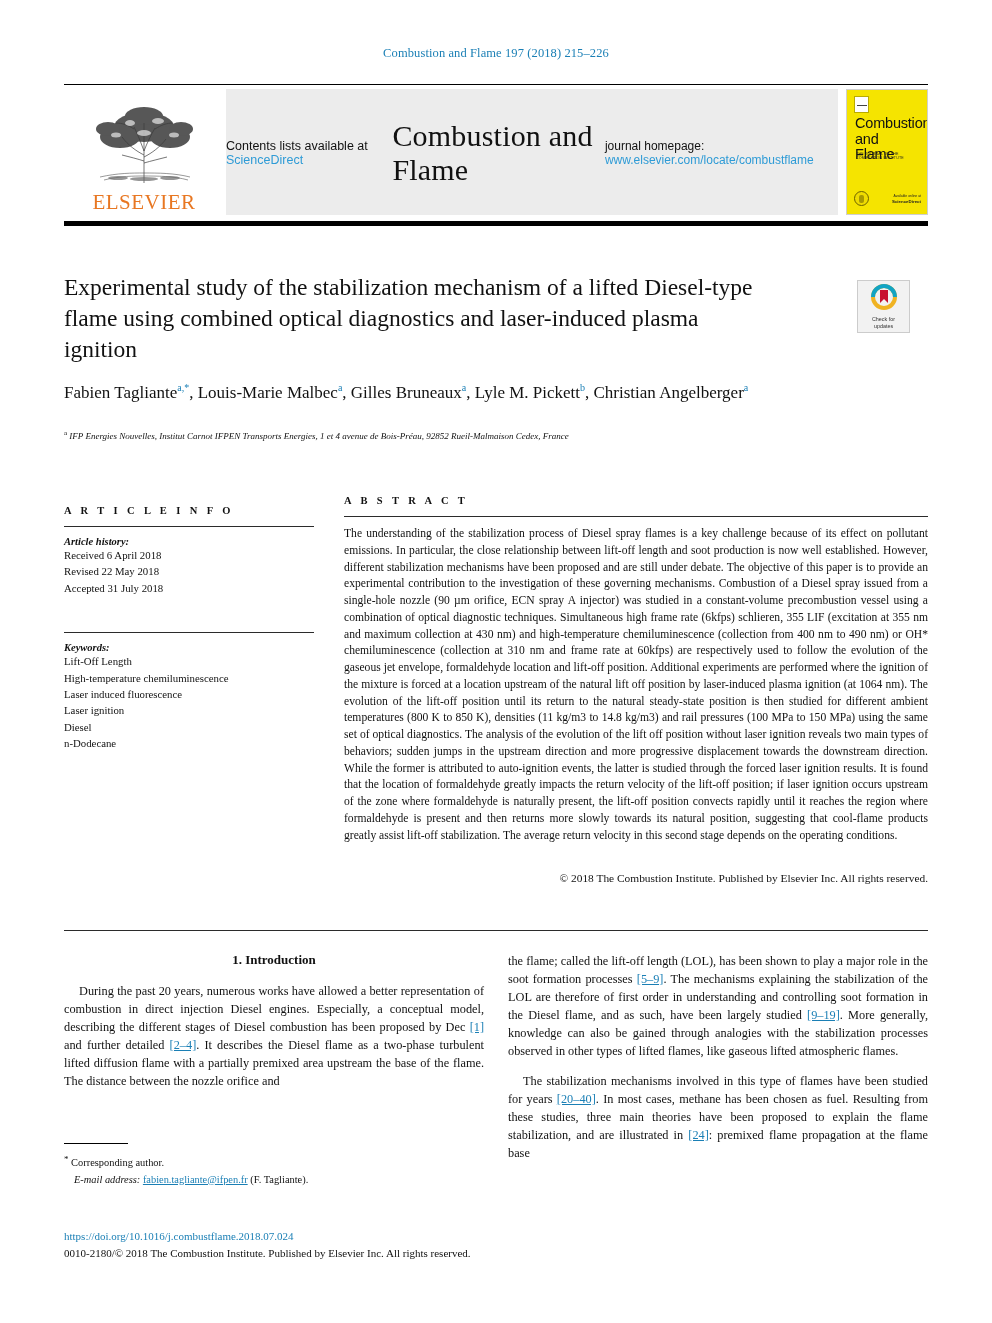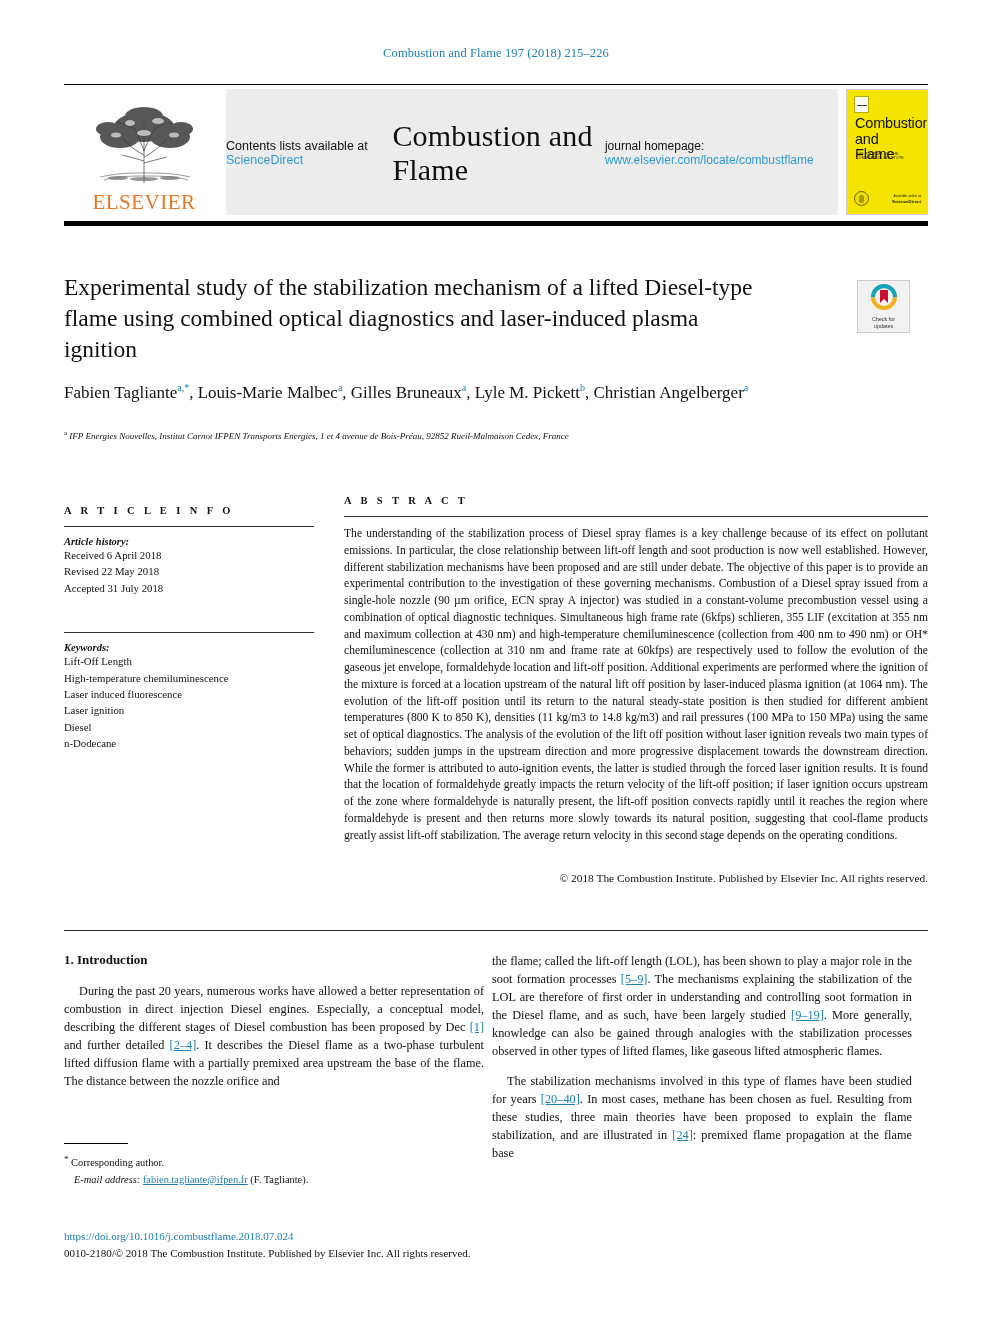--- a/index.html
+++ b/index.html
@@ -311,29 +311,30 @@
   }
   .col-left {
     position: absolute;
     top: 952px;
     left: 64px;
     width: 420px;
   }
   .col-right {
     position: absolute;
     top: 952px;
-    left: 492px;
+    left: 508px;
     width: 420px;
   }
   .h1 {
     font-family: "Liberation Serif", serif;
     font-weight: bold;
     font-size: 13px;
     margin: 0 0 14px 0;
     color: #111;
+    text-align: center;
   }
   .para {
     font-family: "Liberation Serif", serif;
     font-size: 12.3px;
     line-height: 1.465;
     text-align: justify;
     text-indent: 15px;
     margin: 0;
     color: #111;
   }

